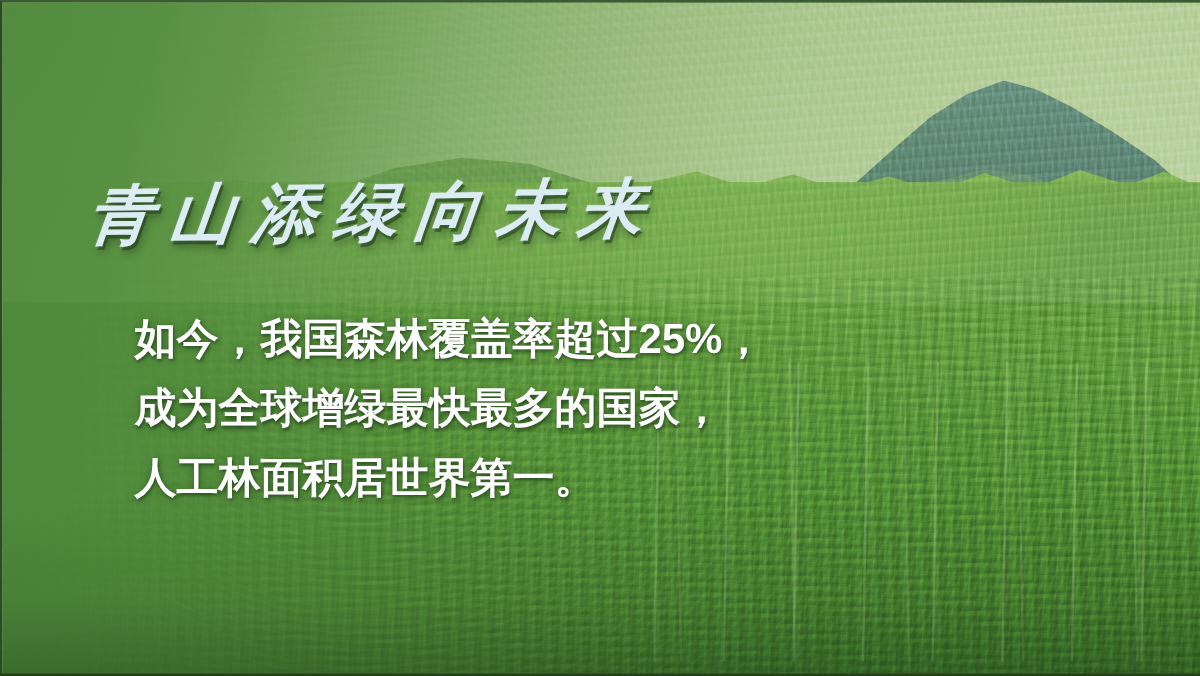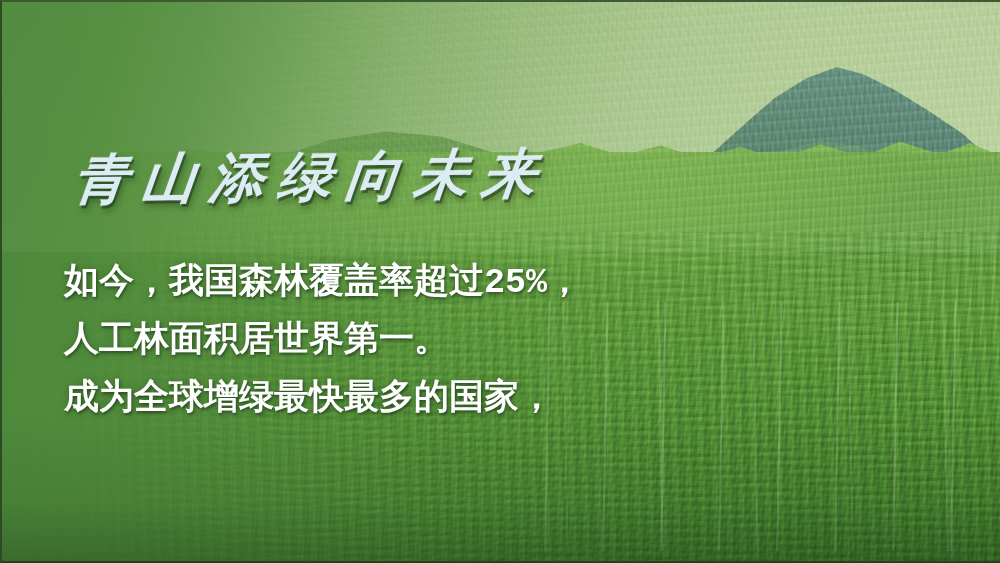--- a/index.html
+++ b/index.html
@@ -195,29 +195,30 @@
     transform: skewX(-7deg) rotate(-0.8deg);
   }
 
   .body-copy {
     position: absolute;
     left: 62px;
     top: 252px;
     width: 520px;
   }
   .body-line {
-    font-family: Liberation Mono, monospace;
+    font-family: Liberation Sans, sans-serif;
     font-size: 35px;
     font-weight: 700;
     line-height: 58px;
     color: #ffffff;
     white-space: nowrap;
     text-shadow:
        1px 2px 3px rgba(26,54,22,.65),
        0 0 8px rgba(30,60,24,.35);
+    margin-left: 48px;
   }
 </style>
 </head>
 <body>
 
 <div id="poster">
 
   <div class="layer sky"></div>
   <div class="layer mtn-far"></div>
   <div class="layer mtn-far2"></div>
@@ -232,18 +233,18 @@
   <div class="layer overlay-green"></div>
   <div class="layer overlay-top"></div>
   <div class="layer overlay-bottom"></div>
 
   <div class="content">
 
     <div class="headline">青山添绿向未来</div>
 
     <div class="body-copy">
       <div class="body-line">如今，我国森林覆盖率超过25%，</div>
+      <div class="body-line">成为全球增绿最快最多的国家，</div>
       <div class="body-line">人工林面积居世界第一。</div>
-      <div class="body-line">成为全球增绿最快最多的国家，</div>
     </div>
 
   </div>
 </div>
 
 </body></html>

